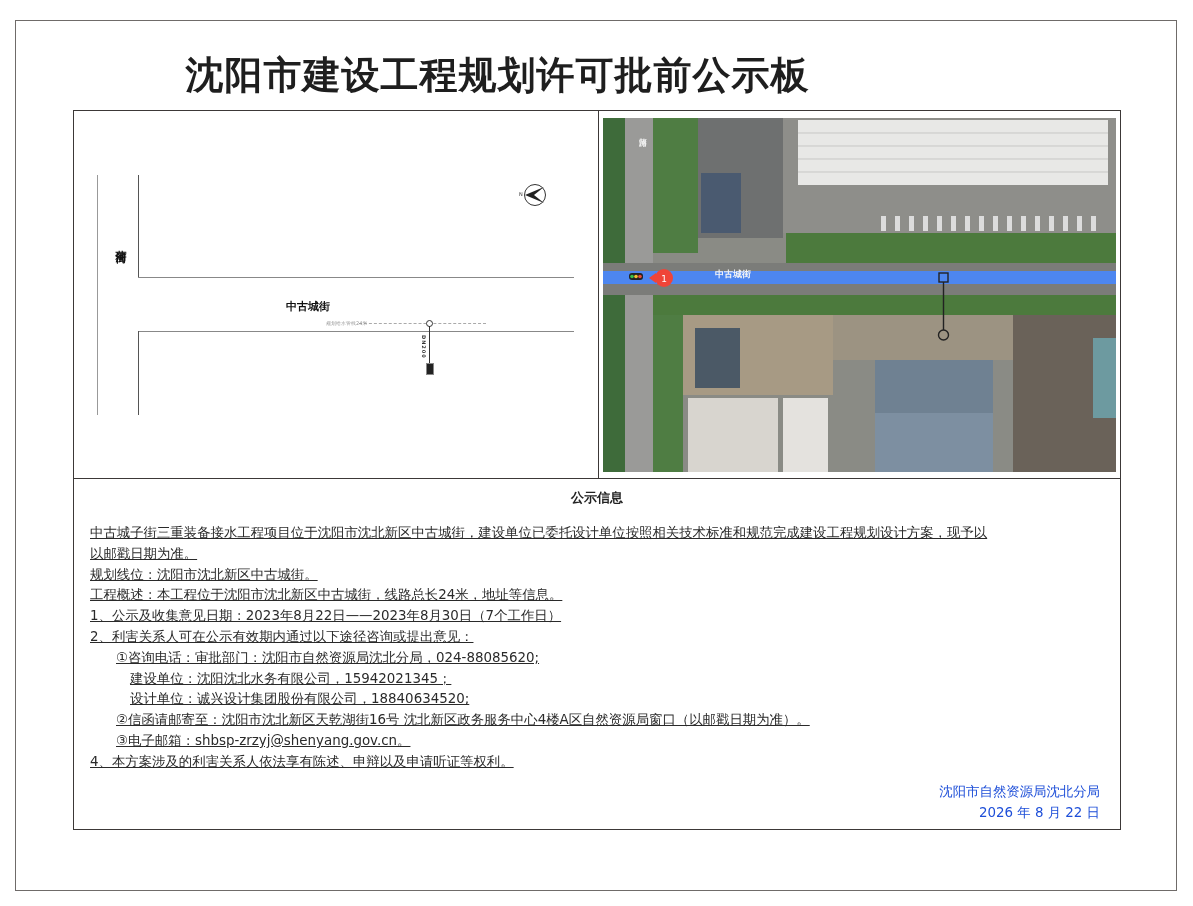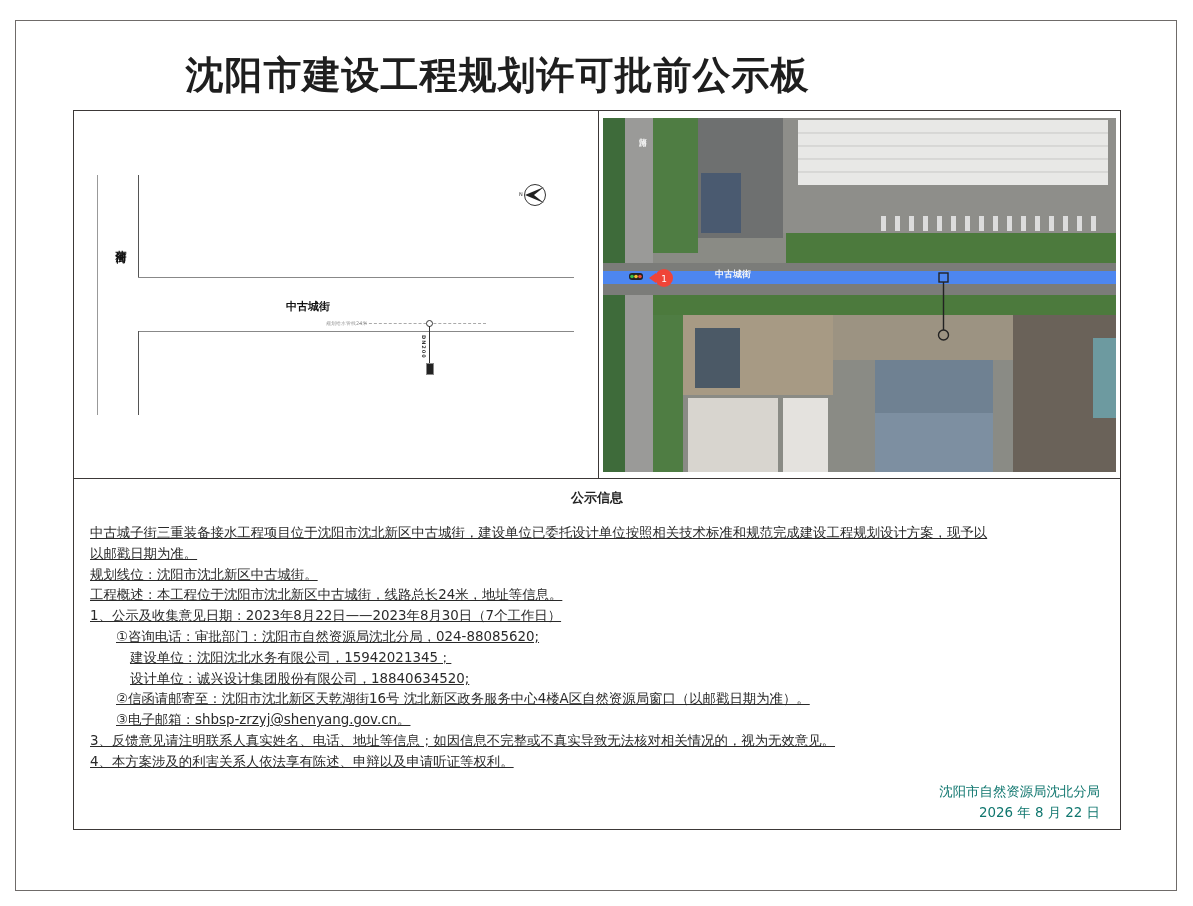--- a/index.html
+++ b/index.html
@@ -30,21 +30,21 @@
 
   
   .info { position: absolute; left: 0; top: 368px; width: 100%; height: 351px; }
   .info-title { position: absolute; left: 0; top: 10px; width: 100%; text-align: center;
                 font-size: 13px; font-weight: bold; color: #222; }
   .lines { position: absolute; left: 16px; top: 44px; width: 1015px; font-size: 13.4px; line-height: 20.8px;
            color: #2a2a2a; }
   .lines div { white-space: nowrap; text-decoration: underline; }
   .ind1 { padding-left: 26px; }
   .ind2 { padding-left: 40px; }
-  .sign { position: absolute; right: 20px; top: 302px; text-align: right; font-size: 13.4px; line-height: 21px; color: #0f766e; }
+  .sign { position: absolute; right: 20px; top: 302px; text-align: right; font-size: 13.4px; line-height: 21px; color: #1d4ed8; }
 </style>
 </head>
 <body>
 
 <div class="outer"></div>
 
 <div class="title">沈阳市建设工程规划许可批前公示板</div>
 
 <div class="board">
   <div class="vdiv"></div>
@@ -144,26 +144,26 @@
   </div>
 
   <div class="info">
     <div class="info-title">公示信息</div>
     <div class="lines">
       <div>中古城子街三重装备接水工程项目位于沈阳市沈北新区中古城街，建设单位已委托设计单位按照相关技术标准和规范完成建设工程规划设计方案，现予以</div>
       <div>以邮戳日期为准。</div>
       <div>规划线位：沈阳市沈北新区中古城街。</div>
       <div>工程概述：本工程位于沈阳市沈北新区中古城街，线路总长24米，地址等信息。</div>
       <div>1、公示及收集意见日期：2023年8月22日——2023年8月30日（7个工作日）</div>
+      <div>2、利害关系人可在公示有效期内通过以下途径咨询或提出意见：</div>
       <div class="ind1">①咨询电话：审批部门：沈阳市自然资源局沈北分局，024-88085620;</div>
       <div class="ind2">建设单位：沈阳沈北水务有限公司，15942021345；</div>
       <div class="ind2">设计单位：诚兴设计集团股份有限公司，18840634520;</div>
       <div class="ind1">②信函请邮寄至：沈阳市沈北新区天乾湖街16号 沈北新区政务服务中心4楼A区自然资源局窗口（以邮戳日期为准）。</div>
       <div class="ind1">③电子邮箱：shbsp-zrzyj@shenyang.gov.cn。</div>
-      <div>3、反馈意见请注明联系人真实姓名、电话、地址等信息；如因信息不完整或不真实导致无法核对相关情况的，视为无效意见。</div>
       <div>4、本方案涉及的利害关系人依法享有陈述、申辩以及申请听证等权利。</div>
     </div>
     <div class="sign">
       <div>沈阳市自然资源局沈北分局</div>
       <div>2026 年 8 月 22 日</div>
     </div>
   </div>
 </div>
 
 </body></html>

